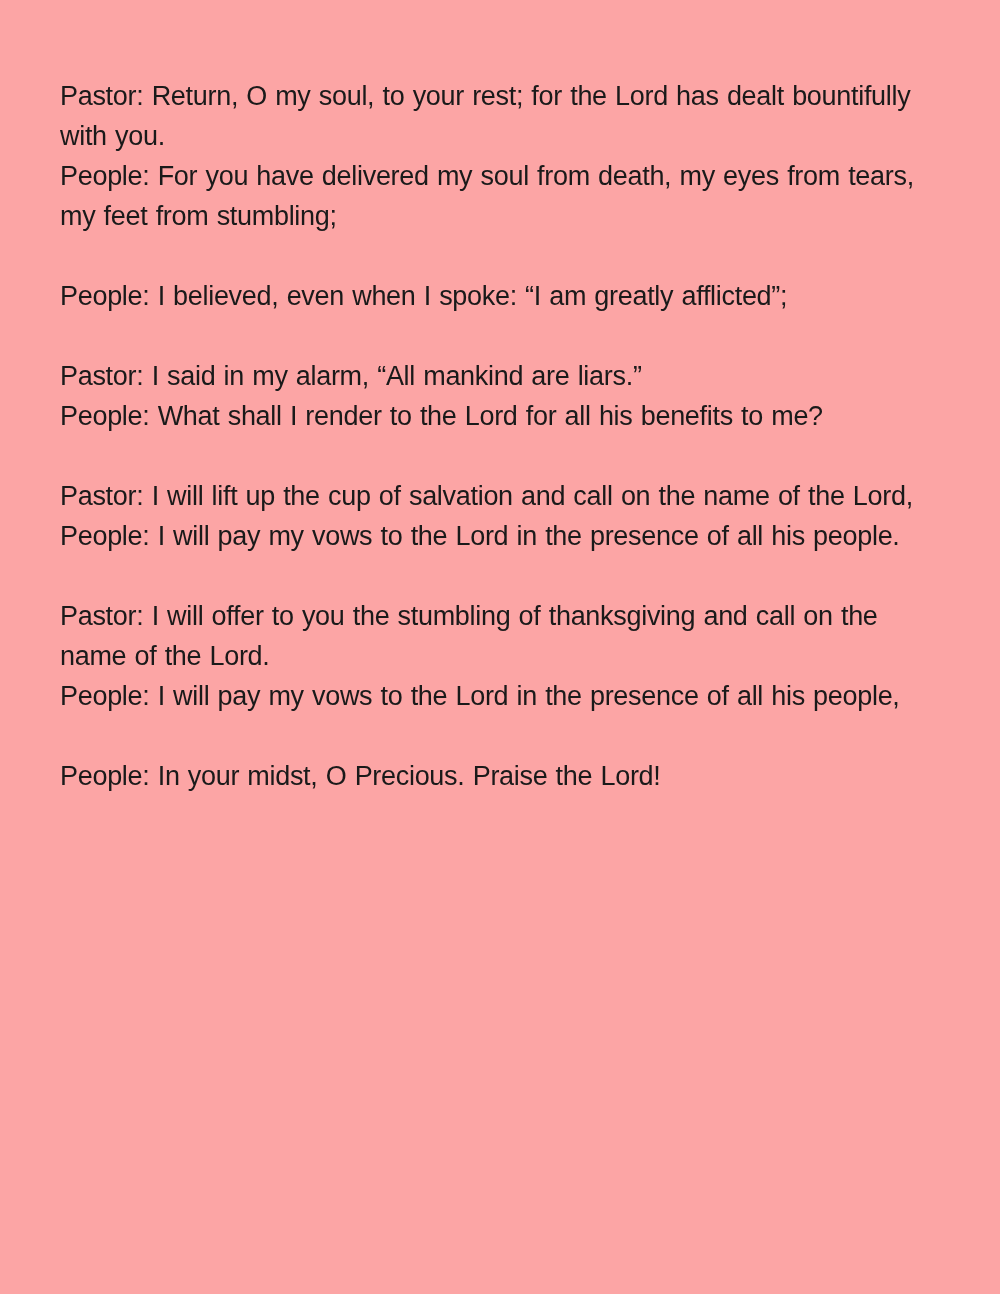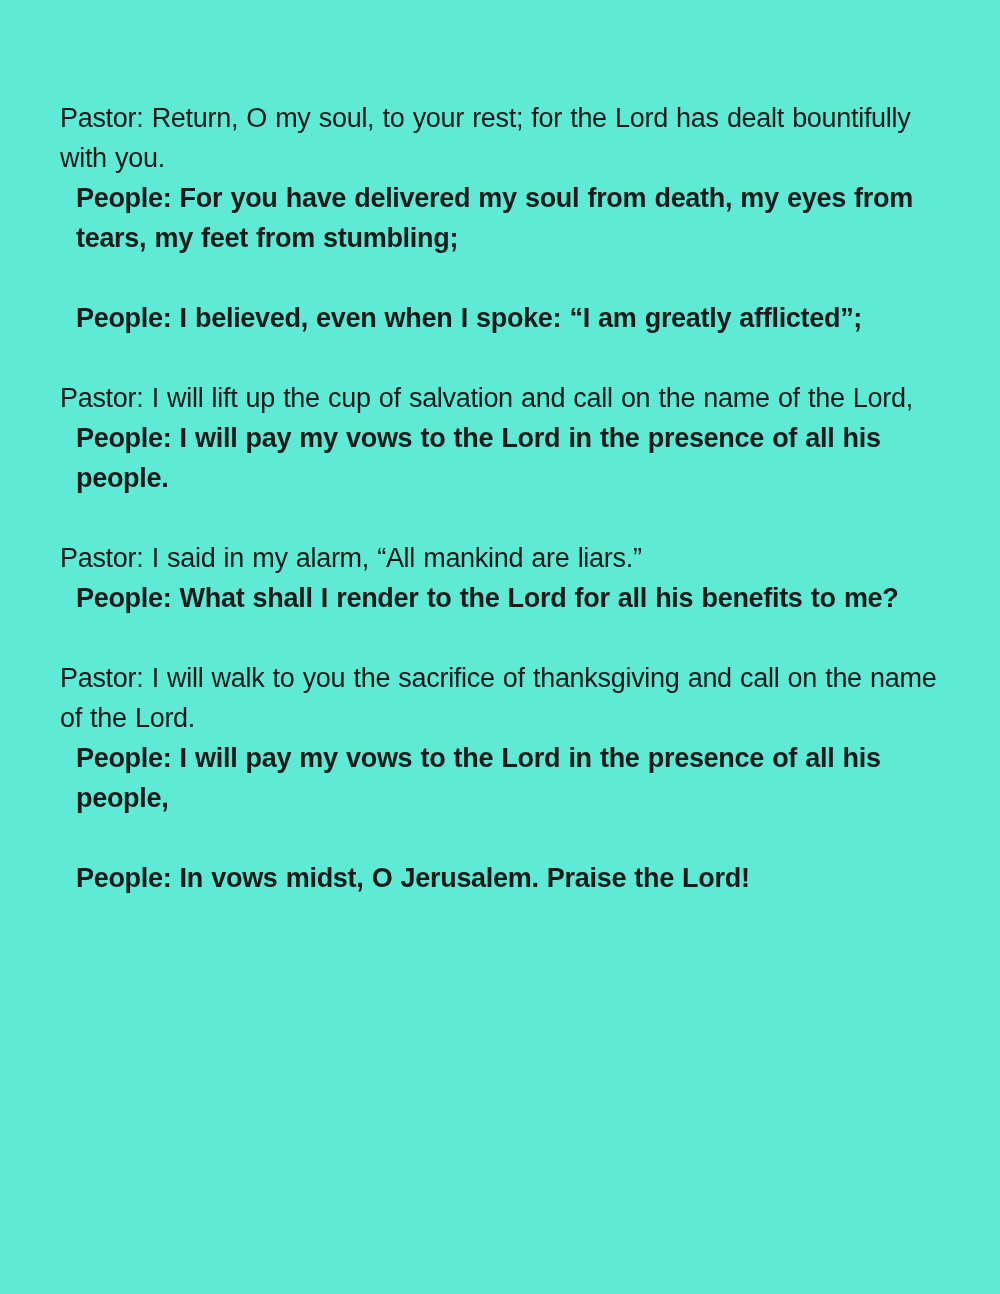--- a/index.html
+++ b/index.html
@@ -4,74 +4,73 @@
 <style>
   html, body {
     margin: 0;
     padding: 0;
     background: #ffffff;
   }
   .page {
     position: relative;
     width: 1000px;
     height: 1294px;
-    background: #5eead4;
+    background: #fca5a5;
     box-sizing: border-box;
-    padding: 98px 55px 0 60px;
+    padding: 76px 55px 0 60px;
     font-family: "Liberation Sans", "DejaVu Sans", sans-serif;
     color: #1a1a1a;
     overflow: hidden;
   }
   .exchange {
     margin: 0 0 40px 0;
   }
   .line {
     margin: 0;
     font-size: 27px;
     line-height: 40px;
     letter-spacing: -0.3px;
     word-spacing: 1px;
   }
   .pastor {
     font-weight: 400;
   }
   .people {
-    font-weight: 700;
-    margin-left: 16px;
+    font-weight: 400;
   }
 </style>
 </head>
 <body>
 
 <div class="page">
 
   <div class="exchange">
     <p class="line pastor">Pastor: Return, O my soul, to your rest; for the Lord has dealt bountifully with you.</p>
     <p class="line people">People: For you have delivered my soul from death, my eyes from tears, my feet from stumbling;</p>
   </div>
 
   <div class="exchange">
     <p class="line people">People: I believed, even when I spoke: “I am greatly afflicted”;</p>
   </div>
 
   <div class="exchange">
-    <p class="line pastor">Pastor: I will lift up the cup of salvation and call on the name of the Lord,</p>
-    <p class="line people">People: I will pay my vows to the Lord in the presence of all his people.</p>
+    <p class="line pastor">Pastor: I said in my alarm, “All mankind are liars.”</p>
+    <p class="line people">People: What shall I render to the Lord for all his benefits to me?</p>
   </div>
 
   <div class="exchange">
-    <p class="line pastor">Pastor: I said in my alarm, “All mankind are liars.”</p>
-    <p class="line people">People: What shall I render to the Lord for all his benefits to me?</p>
+    <p class="line pastor">Pastor: I will lift up the cup of salvation and call on the name of the Lord,</p>
+    <p class="line people">People: I will pay my vows to the Lord in the presence of all his people.</p>
   </div>
 
   <div class="exchange">
   </div>
 
   <div class="exchange">
-    <p class="line pastor">Pastor: I will walk to you the sacrifice of thanksgiving and call on the name of the Lord.</p>
+    <p class="line pastor">Pastor: I will offer to you the stumbling of thanksgiving and call on the name of the Lord.</p>
     <p class="line people">People: I will pay my vows to the Lord in the presence of all his people,</p>
   </div>
 
   <div class="exchange">
-    <p class="line people">People: In vows midst, O Jerusalem. Praise the Lord!</p>
+    <p class="line people">People: In your midst, O Precious. Praise the Lord!</p>
   </div>
 
 </div>
 
 </body></html>

